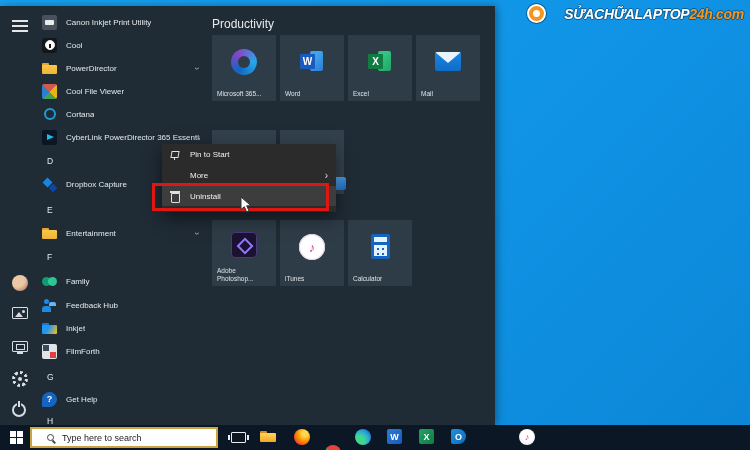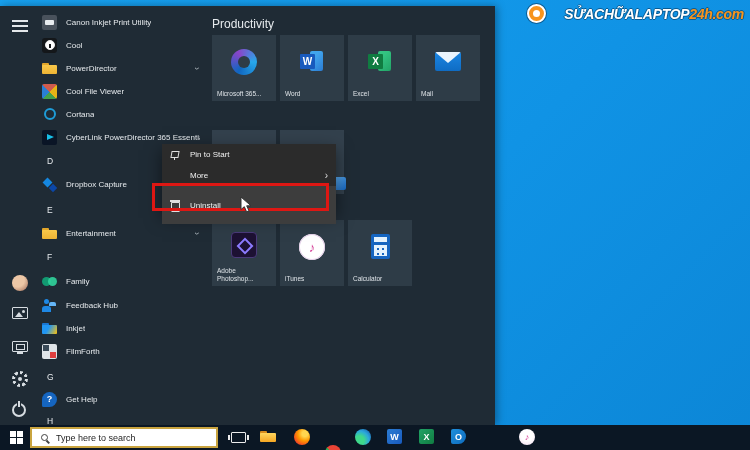--- a/index.html
+++ b/index.html
@@ -107,39 +107,39 @@
   .ti-calc{width:19px;height:25px;background:#1565c0;border-radius:2px;position:relative;margin-bottom:13px;}
   .ti-calc::before{content:'';position:absolute;left:3px;top:3px;width:13px;height:5px;background:#e3f2fd;}
   .ti-calc::after{content:'';position:absolute;left:3px;top:11px;width:13px;height:11px;
     background:repeating-linear-gradient(90deg,#e3f2fd 0 3px,transparent 3px 5px),
                repeating-linear-gradient(#e3f2fd 0 3px,transparent 3px 5px);}
 
   
   .ctx{position:absolute;left:162px;top:138px;width:174px;height:68px;background:#2b2b2b;
     box-shadow:0 6px 16px rgba(0,0,0,.5);z-index:10;}
   .ctx-row{position:relative;height:21px;display:flex;align-items:center;padding:0 8px;color:#f0f0f0;font-size:8px;}
-  .ctx-row.hl{height:38px;background:#3d3d3d;}
+  .ctx-row.hl{height:20px;background:#3d3d3d;}
   .ctx-label{position:absolute;left:28px;}
   .ctx-arrow{position:absolute;right:8px;color:#ddd;font-size:10px;}
   .pin-icon{width:11px;height:11px;position:relative;}
   .pin-icon::before{content:'';position:absolute;left:1px;top:2px;width:6px;height:5px;border:1px solid #e0e0e0;transform:skewX(-10deg);}
   .pin-icon::after{content:'';position:absolute;left:4px;top:8px;width:1px;height:3px;background:#e0e0e0;}
   .trash-icon{width:10px;height:12px;position:relative;}
   .trash-icon::before{content:'';position:absolute;left:1px;top:3px;width:7px;height:8px;border:1px solid #e0e0e0;border-radius:0 0 1px 1px;}
   .trash-icon::after{content:'';position:absolute;left:0;top:1px;width:10px;height:1.5px;background:#e0e0e0;}
   .red-box{position:absolute;left:152px;top:177px;width:177px;height:28px;border:3px solid #de1713;z-index:11;}
   .cursor{position:absolute;left:240px;top:190px;z-index:12;}
 
   
   .taskbar{position:absolute;left:0;bottom:0;width:750px;height:25px;background:#0b1724;z-index:5;}
   .winlogo{display:grid;grid-template-columns:1fr 1fr;grid-template-rows:1fr 1fr;gap:1.5px;width:13px;height:13px;}
   .winlogo i{background:#fff;}
   .tb-start{position:absolute;left:10px;top:6px;}
   .searchbox{position:absolute;left:30px;top:2px;width:188px;height:21px;background:#fff;
-    border:2px solid #c9a43f;display:flex;align-items:center;padding-left:9px;gap:6px;}
+    border:2px solid #c9a43f;display:flex;align-items:center;padding-left:15px;gap:6px;}
   .mag{width:7px;height:7px;border:1.5px solid #424242;border-radius:50%;position:relative;flex-shrink:0;}
   .mag::after{content:'';position:absolute;right:-3px;bottom:-2px;width:4px;height:1.5px;background:#424242;transform:rotate(45deg);}
   .searchbox input{border:none;outline:none;font-size:9px;width:140px;color:#1f1f1f;background:transparent;}
   .searchbox input::placeholder{color:#1f1f1f;}
   .tb-ic{position:absolute;top:4px;width:16px;height:16px;}
   .tb-taskview{top:7px;width:15px;height:11px;border:1.5px solid #ececec;border-radius:1px;}
   .tb-taskview::before{content:'';position:absolute;left:-4px;top:2px;width:2px;height:5px;background:#ececec;}
   .tb-taskview::after{content:'';position:absolute;right:-4px;top:2px;width:2px;height:5px;background:#ececec;}
   .tb-explorer{position:relative;}
   .tb-explorer::after{content:'';position:absolute;left:0;top:4px;width:16px;height:9px;background:linear-gradient(#ffd75e,#f5a623);border-radius:1px;}

